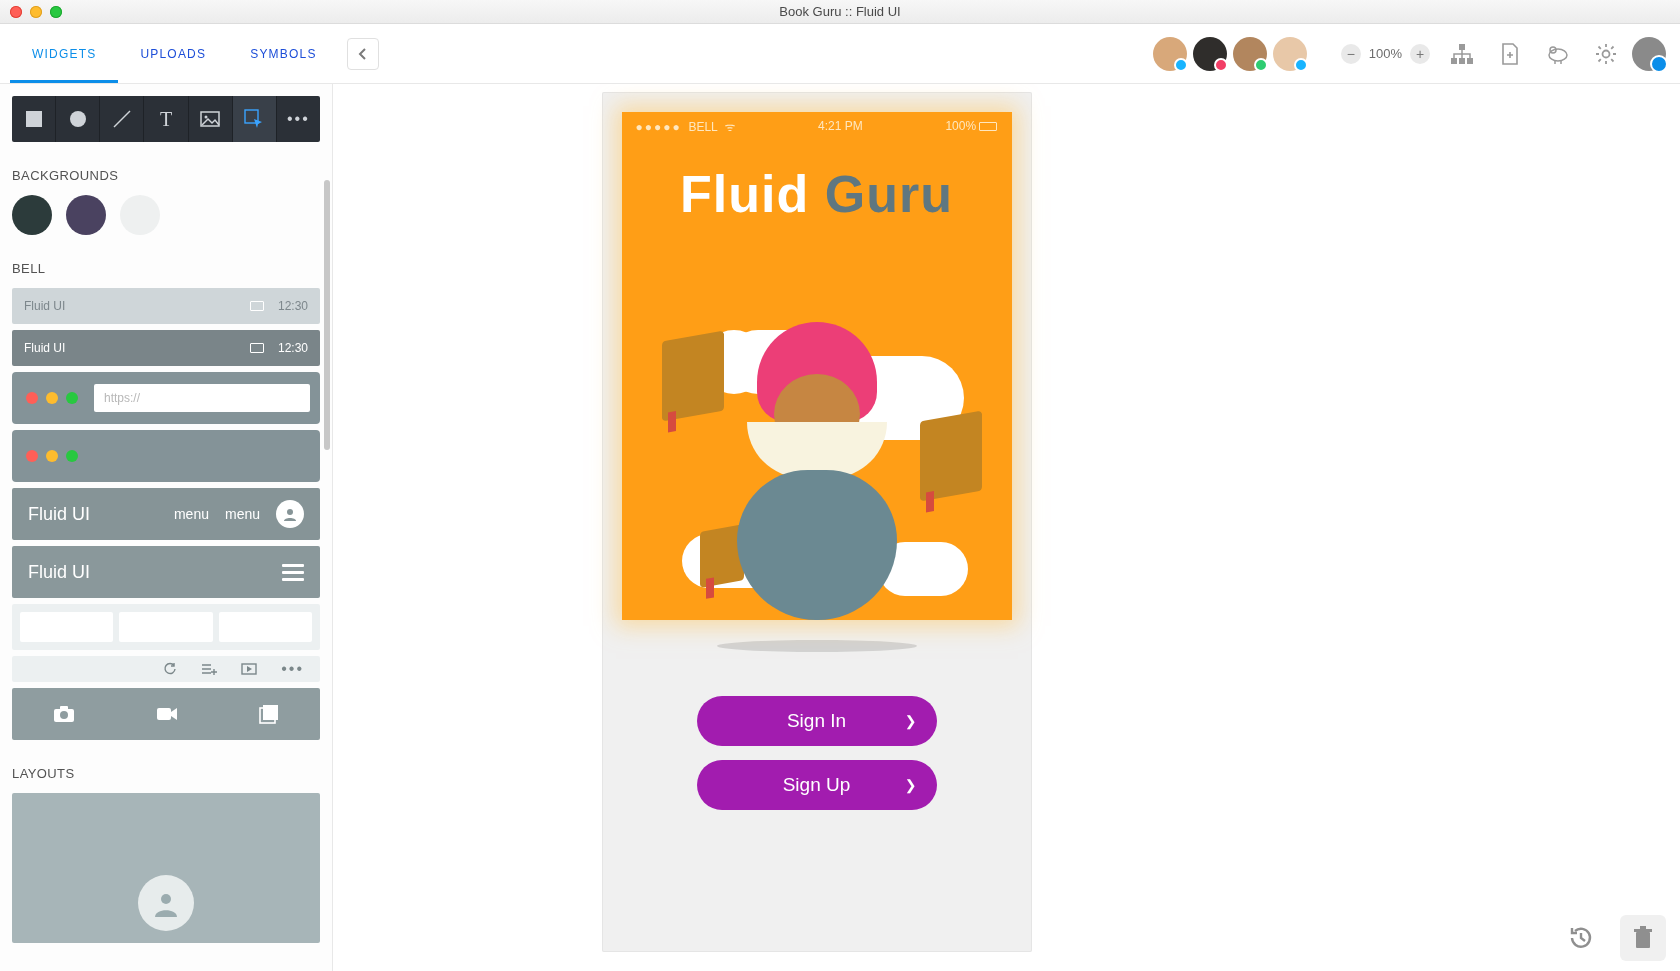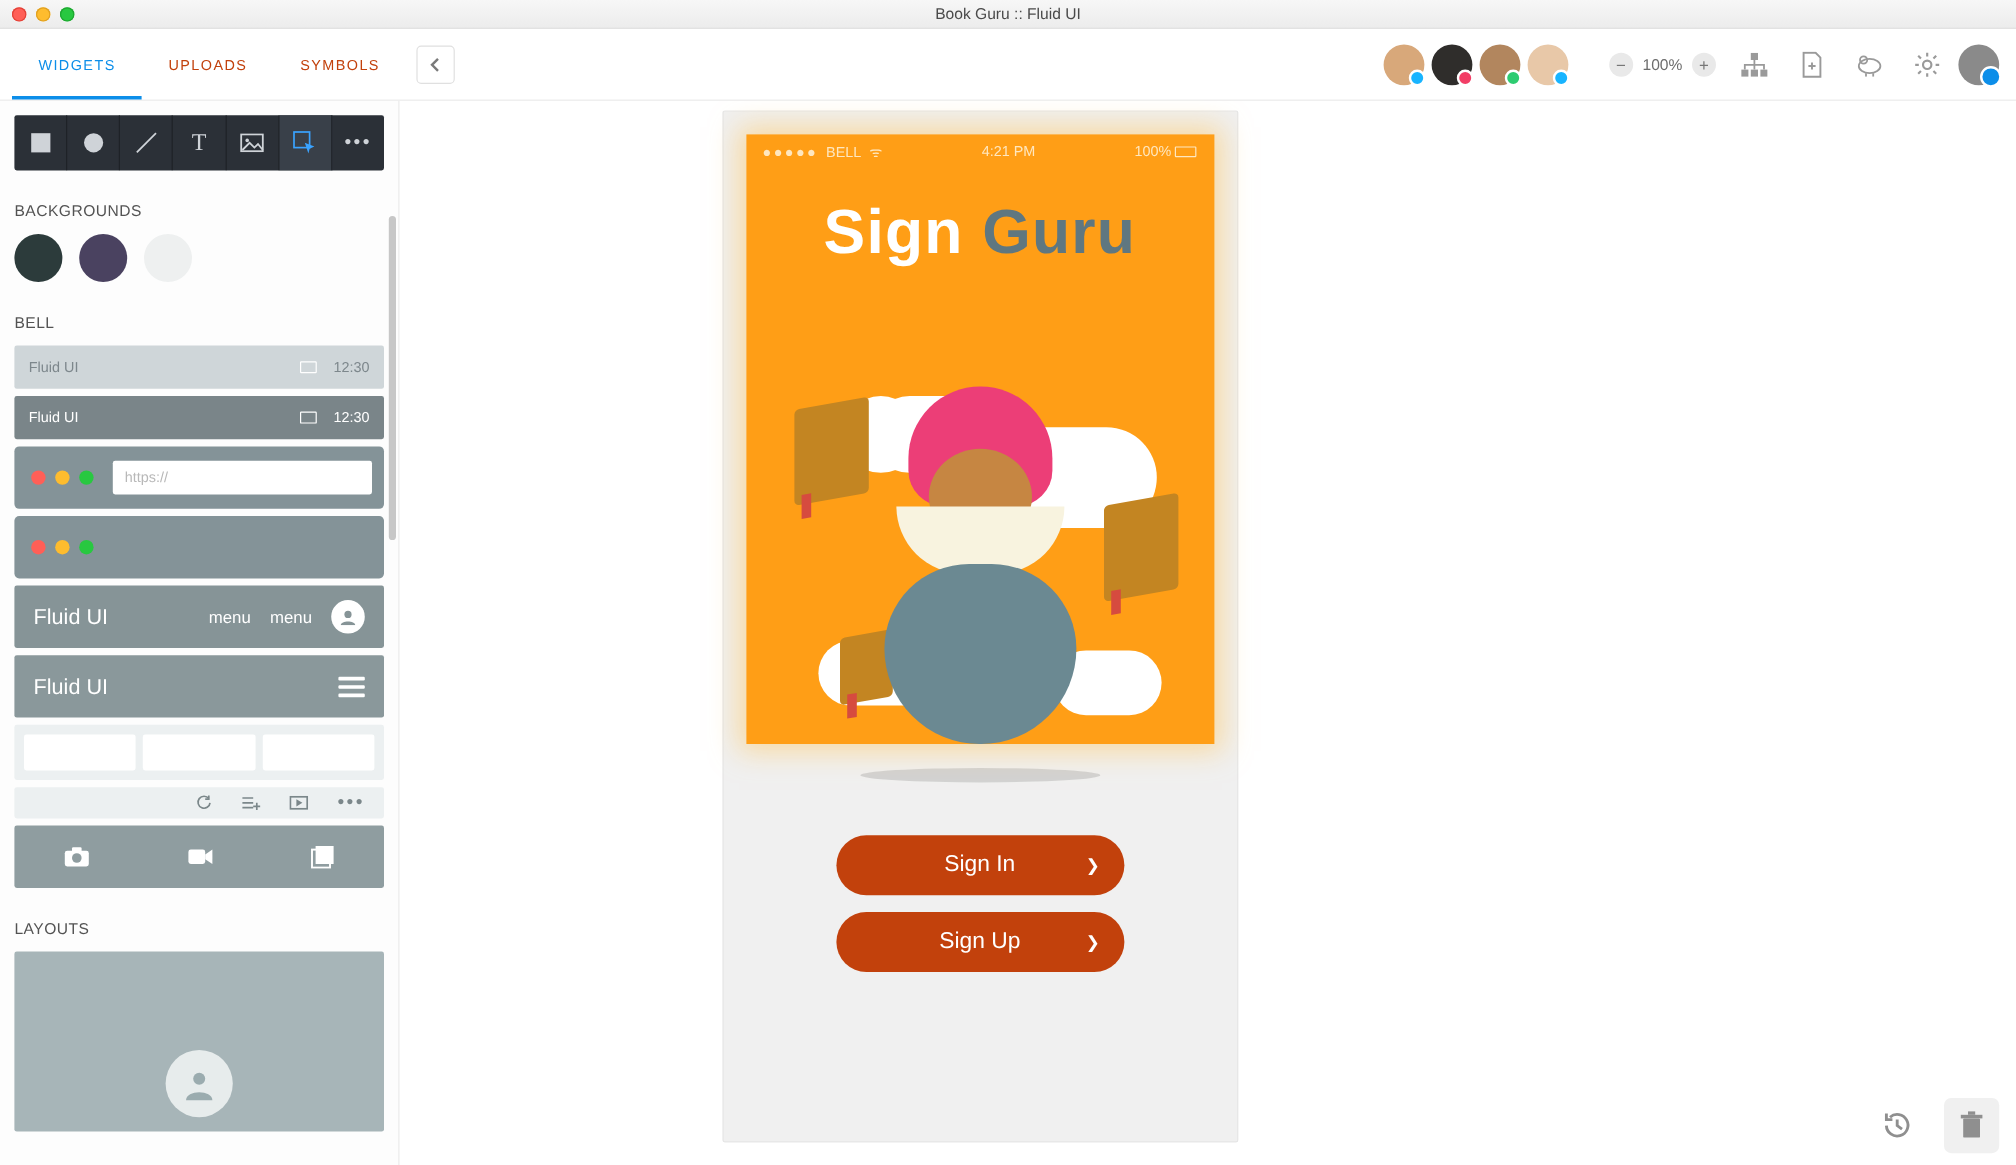--- a/index.html
+++ b/index.html
@@ -10,21 +10,21 @@
 .traffic { display: flex; gap: 8px; padding-left: 10px; }
 .traffic span { width: 12px; height: 12px; border-radius: 50%; display: block; }
 .tr-red { background: #ff5f57; box-shadow: inset 0 0 0 1px #e24238; }
 .tr-yellow { background: #febc2e; box-shadow: inset 0 0 0 1px #dfa023; }
 .tr-green { background: #28c840; box-shadow: inset 0 0 0 1px #1ea630; }
 .titlebar .title { position: absolute; left: 0; right: 0; text-align: center; font-size: 13px; color: #4a4a4a; }
 
 
 .topbar { height: 60px; background: #ffffff; border-bottom: 1px solid #e8e8e8; display: flex; align-items: center; }
 .tabs { display: flex; height: 100%; padding-left: 10px; }
-.tabs .tab { padding: 0 22px; height: 100%; display: flex; align-items: center; font-size: 12px; letter-spacing: 1.2px; color: #c2410c; cursor: pointer; }
+.tabs .tab { padding: 0 22px; height: 100%; display: flex; align-items: center; font-size: 12px; letter-spacing: 1.2px; color: #1d4ed8; cursor: pointer; }
 .tabs .tab.active { color: #0c8ee9; box-shadow: inset 0 -3px 0 #0c8ee9; }
 .collapse-btn { width: 32px; height: 32px; border: 1px solid #e0e0e0; border-radius: 4px; margin-left: 8px; display: flex; align-items: center; justify-content: center; color: #7a7a7a; cursor: pointer; font-size: 14px; }
 .spacer { flex: 1; }
 .avatars { display: flex; gap: 6px; margin-right: 28px; align-items:center;}
 .avatar { width: 34px; height: 34px; border-radius: 50%; background: #bbb; position: relative; }
 .avatar::after { content:""; position:absolute; right:-1px; bottom:-1px; width:10px; height:10px; border-radius:50%; border:2px solid #fff; }
 .avatar.a1 { background: #d8a87a;} .avatar.a1::after{ background:#18b4ff;}
 .avatar.a2 { background: #2f2d2b;} .avatar.a2::after{ background:#f23e66;}
 .avatar.a3 { background: #b2865e;} .avatar.a3::after{ background:#2ecc71;}
 .avatar.a4 { background: #e8c8a8;} .avatar.a4::after{ background:#18b4ff;}
@@ -99,21 +99,21 @@
 .book.b1{left:40px; top:20px;}
 .book.b2{right:30px; top:100px;}
 .book.b3{left:78px; bottom:36px; width:44px;height:56px;}
 .guru{position:absolute; left:50%; transform:translateX(-50%); top:6px; width:200px; height:270px;}
 .turban{width:120px;height:100px;background:#ec3e77;border-radius:60px 60px 30px 30px; margin:0 auto;}
 .face{width:86px;height:80px;background:#c68642;border-radius:50%;margin:-48px auto 0;}
 .mouche{width:140px;height:56px; background:#f8f3df; margin:-32px auto 0; border-radius:0 0 70px 70px;}
 .body{width:160px;height:150px;background:#6b8992;border-radius:80px 80px 90px 90px; margin:-8px auto 0;}
 .oval{width:200px;height:12px;background:rgba(0,0,0,.12);border-radius:50%;margin:20px auto 0;}
 .cta-wrap{display:flex;flex-direction:column;align-items:center; gap:14px; margin-top:44px;}
-.cta{ width:240px; height:50px; background:#c2410c; border-radius:26px; color:#fff; display:flex; align-items:center; justify-content:center; font-size:19px; position:relative; cursor:pointer;}
+.cta{ width:240px; height:50px; background:#a21caf; border-radius:26px; color:#fff; display:flex; align-items:center; justify-content:center; font-size:19px; position:relative; cursor:pointer;}
 .cta .arrow{ position:absolute; right:20px; font-size:14px;}
 
 
 .floaters{position:absolute; right:14px; bottom:10px; display:flex; gap:16px; align-items:center;}
 .flo{ width:46px; height:46px; border-radius:6px; display:flex; align-items:center; justify-content:center; color:#8f8f8f; cursor:pointer;}
 .flo.history{background:transparent; font-size:26px;}
 .flo.trash{background:#f0f0f0; font-size:22px;}
 
 svg { display:block; }
 </style>
@@ -332,21 +332,21 @@
 
   <div class="canvas">
     <div class="device-frame">
       <div class="hero">
         <div class="statusbar">
           <span><span class="dots">●●●●●</span>&nbsp;&nbsp;<span>BELL</span>&nbsp;&nbsp;<span>ᯤ</span></span>
           <span>4:21 PM</span>
           <span><span>100%</span>&nbsp;<span style="display:inline-block;width:18px;height:9px;border:1px solid #ffe7bf;border-radius:1px;vertical-align:middle;"></span></span>
         </div>
         <div class="hero-title">
-          <span class="w1">Sign</span>
+          <span class="w1">Fluid</span>
           <span class="w2">Guru</span>
         </div>
         <div class="illus">
           <div class="cloud c1"></div>
           <div class="cloud c2"></div>
           <div class="cloud c3"></div>
           <div class="cloud c4"></div>
           <div class="book b1"></div>
           <div class="book b2"></div>
           <div class="book b3"></div>

